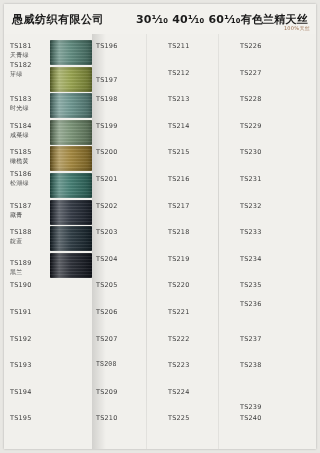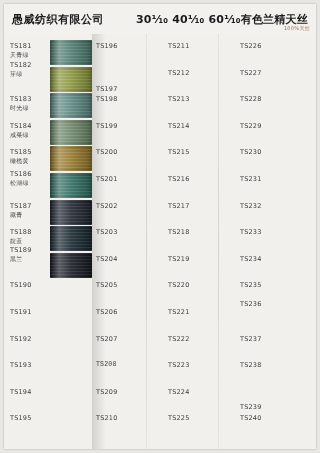--- a/index.html
+++ b/index.html
@@ -147,31 +147,31 @@
 
     <div class="col" id="col1" style="left:6px">
         <div class="cell" style="top: 8px;"><span>TS181</span><span class="cn">天青绿</span></div>
         <div class="cell" style="top: 27px;"><span>TS182</span><span class="cn">芽绿</span></div>
         <div class="cell" style="top: 61.2px;"><span>TS183</span><span class="cn">时光绿</span></div>
         <div class="cell" style="top: 87.8px;"><span>TS184</span><span class="cn">咸菜绿</span></div>
         <div class="cell" style="top: 114.4px;"><span>TS185</span><span class="cn">橄榄黄</span></div>
         <div class="cell" style="top: 136px;"><span>TS186</span><span class="cn">松湖绿</span></div>
         <div class="cell" style="top: 167.6px;"><span>TS187</span><span class="cn">藏青</span></div>
         <div class="cell" style="top: 194.2px;"><span>TS188</span><span class="cn">靛蓝</span></div>
-        <div class="cell" style="top: 212px;"><span>TS189</span><span class="cn">黑兰</span></div>
+        <div class="cell" style="top: 225px;"><span>TS189</span><span class="cn">黑兰</span></div>
         <div class="cell" style="top: 247.4px;"><span>TS190</span></div>
         <div class="cell" style="top: 274px;"><span>TS191</span></div>
         <div class="cell" style="top: 300.6px;"><span>TS192</span></div>
         <div class="cell" style="top: 327.2px;"><span>TS193</span></div>
         <div class="cell" style="top: 353.8px;"><span>TS194</span></div>
         <div class="cell" style="top: 380.4px;"><span>TS195</span></div>
       </div>
     <div class="col" id="col2" style="left:92px">
         <div class="cell" style="top: 8px; text-align: right;"><span>TS196</span></div>
-        <div class="cell" style="top: 51px;"><span>TS197</span></div>
+        <div class="cell" style="top: 42px;"><span>TS197</span></div>
         <div class="cell" style="top: 61.2px;"><span>TS198</span></div>
         <div class="cell" style="top: 87.8px;"><span>TS199</span></div>
         <div class="cell" style="top: 114.4px;"><span>TS200</span></div>
         <div class="cell" style="top: 141px;"><span>TS201</span></div>
         <div class="cell" style="top: 167.6px;"><span>TS202</span></div>
         <div class="cell" style="top: 194.2px;"><span>TS203</span></div>
         <div class="cell" style="top: 220.8px;"><span>TS204</span></div>
         <div class="cell" style="top: 247.4px;"><span>TS205</span></div>
         <div class="cell" style="top: 274px;"><span>TS206</span></div>
         <div class="cell" style="top: 300.6px;"><span>TS207</span></div>

